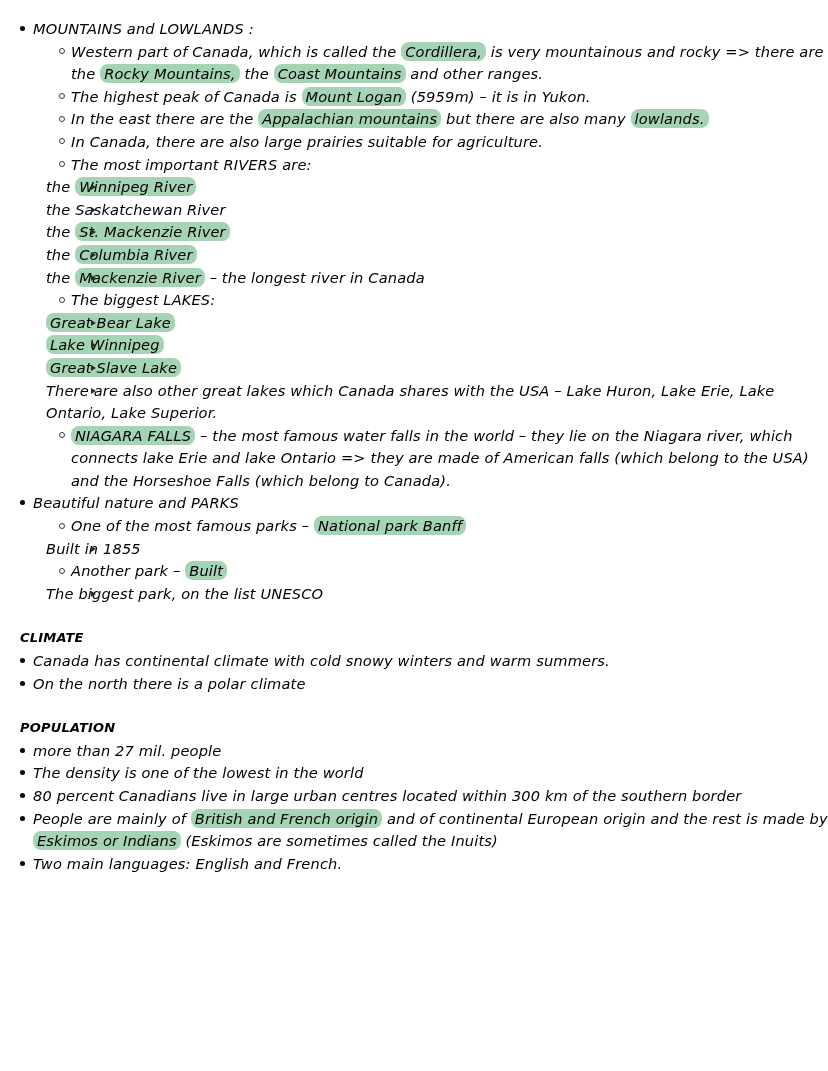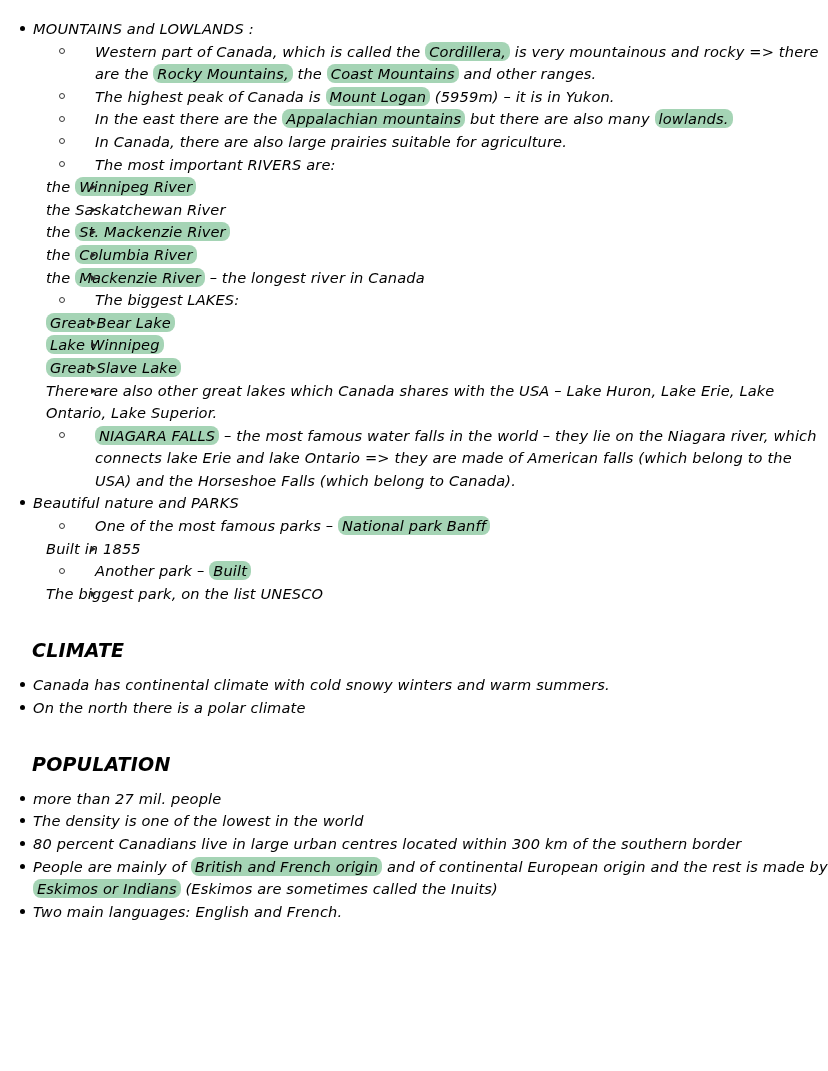--- a/index.html
+++ b/index.html
@@ -40,21 +40,21 @@
     letter-spacing: 0.15px;
     margin: 0;
     padding: 0;
   }
 
   .lvl1 {
     padding-left: 33px;
     margin-bottom: 0px;
   }
   .lvl2 {
-    padding-left: 95px;
+    padding-left: 71px;
     margin-bottom: 0px;
   }
   .lvl3 {
     padding-left: 46px;
     margin-bottom: 0px;
   }
 
   .lvl1 > .mark,
   .lvl2 > .mark,
   .lvl3 > .mark {
@@ -120,26 +120,26 @@
   .hl {
     background: #a5d4b5;
     border-radius: 8px;
     padding: 1px 4px 1px 4px;
     box-decoration-break: clone;
     -webkit-box-decoration-break: clone;
   }
 
   
   .section-heading {
-    font-size: 19px;
+    font-size: 13px;
     font-weight: bold;
     line-height: 22.6px;
     letter-spacing: 0.2px;
     padding-left: 20px;
-    margin: 12px;
+    margin: 0;
   }
   .spacer-md { height: 22px; }
 
   .txt { display: inline; }
 </style>
 </head>
 <body>
 
 <div id="page">
   <div class="content">

